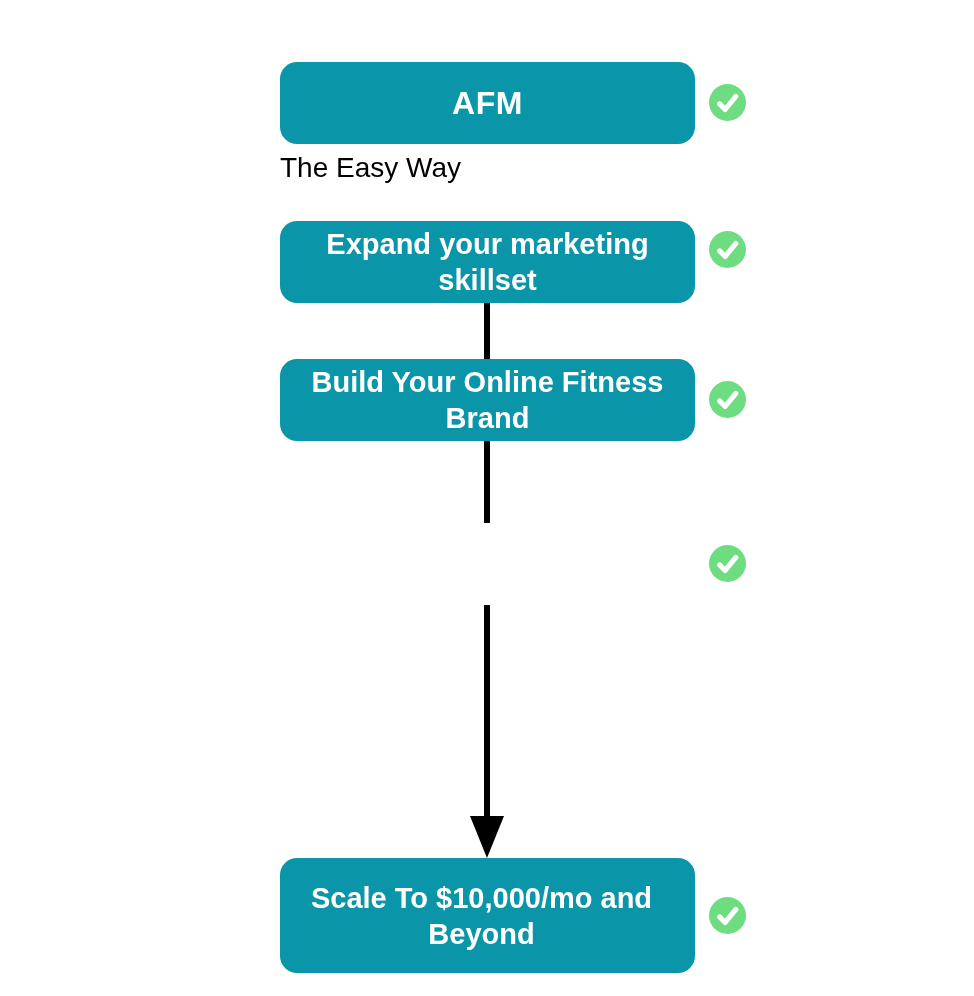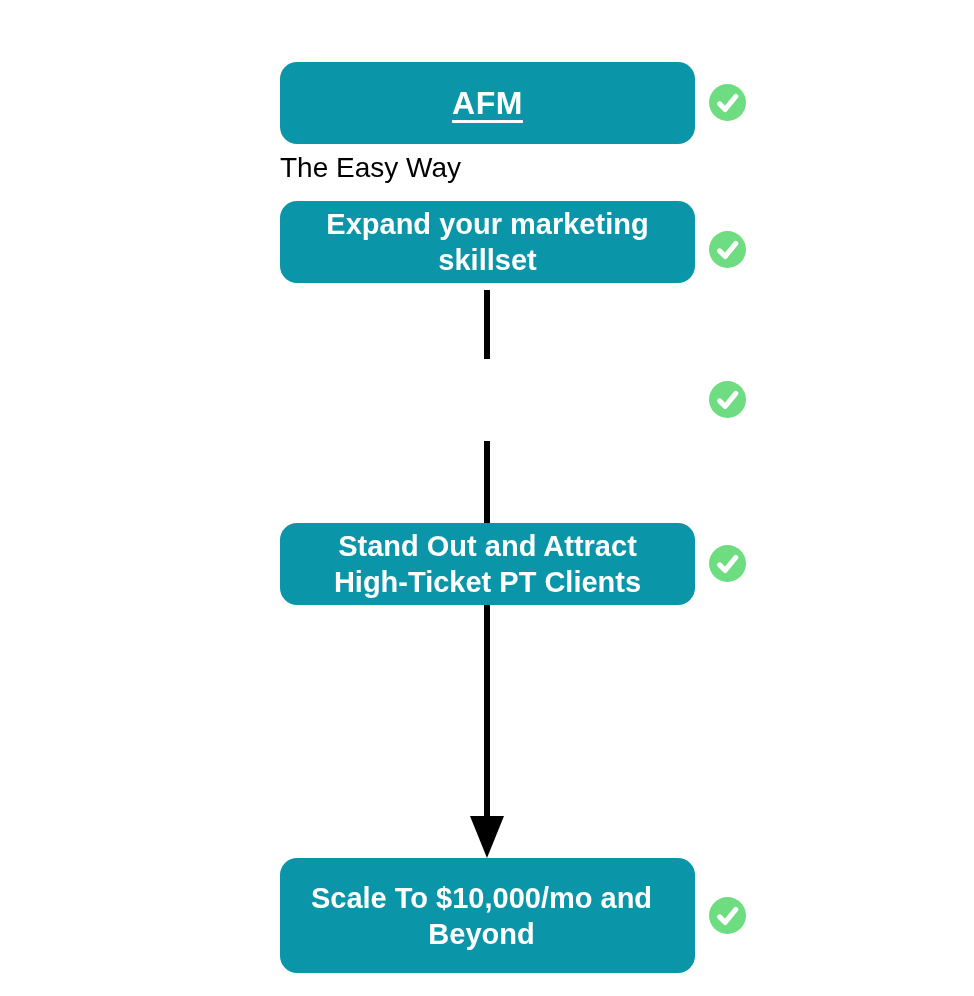--- a/index.html
+++ b/index.html
@@ -33,26 +33,25 @@
   .node-label {
     color: var(--node-text, #ffffff);
     font-size: 29px;
     line-height: 36px;
     font-weight: bold;
     text-align: center;
   }
   .node--title .node-label {
     font-size: 32px;
     letter-spacing: 0.5px;
-    text-decoration: underline;
     text-decoration-thickness: 3px;
     text-underline-offset: 6px;
   }
   .node--1 { top: 62px; }
-  .node--2 { top: 201px; }
+  .node--2 { top: 221px; }
   .node--3 { top: 359px; }
   .node--4 { top: 523px; }
   .node--5 { top: 858px; height: 115px; padding-left: 8px; }
 
   .caption {
     position: absolute;
     left: 280px;
     width: 415px;
     top: 151px;
     font-size: 28px;
@@ -127,32 +126,32 @@
   </div>
   <div class="check check--2">
     <svg viewBox="0 0 40 40" aria-hidden="true">
       <circle cx="20" cy="20" r="20"></circle>
       <path d="M11.5 21.5 L17.5 27.5 L29 13.5"></path>
     </svg>
   </div>
 
   <div class="connector connector--1"></div>
 
+  <div class="node node--3">
+    <span class="node-label">Build Your Online Fitness Brand</span>
+  </div>
   <div class="check check--3">
     <svg viewBox="0 0 40 40" aria-hidden="true">
       <circle cx="20" cy="20" r="20"></circle>
       <path d="M11.5 21.5 L17.5 27.5 L29 13.5"></path>
     </svg>
   </div>
 
   <div class="connector connector--2"></div>
 
-  <div class="node node--4">
-    <span class="node-label">Stand Out and Attract High-Ticket PT Clients</span>
-  </div>
   <div class="check check--4">
     <svg viewBox="0 0 40 40" aria-hidden="true">
       <circle cx="20" cy="20" r="20"></circle>
       <path d="M11.5 21.5 L17.5 27.5 L29 13.5"></path>
     </svg>
   </div>
 
   <div class="connector connector--3"></div>
   <div class="arrowhead"></div>
 

